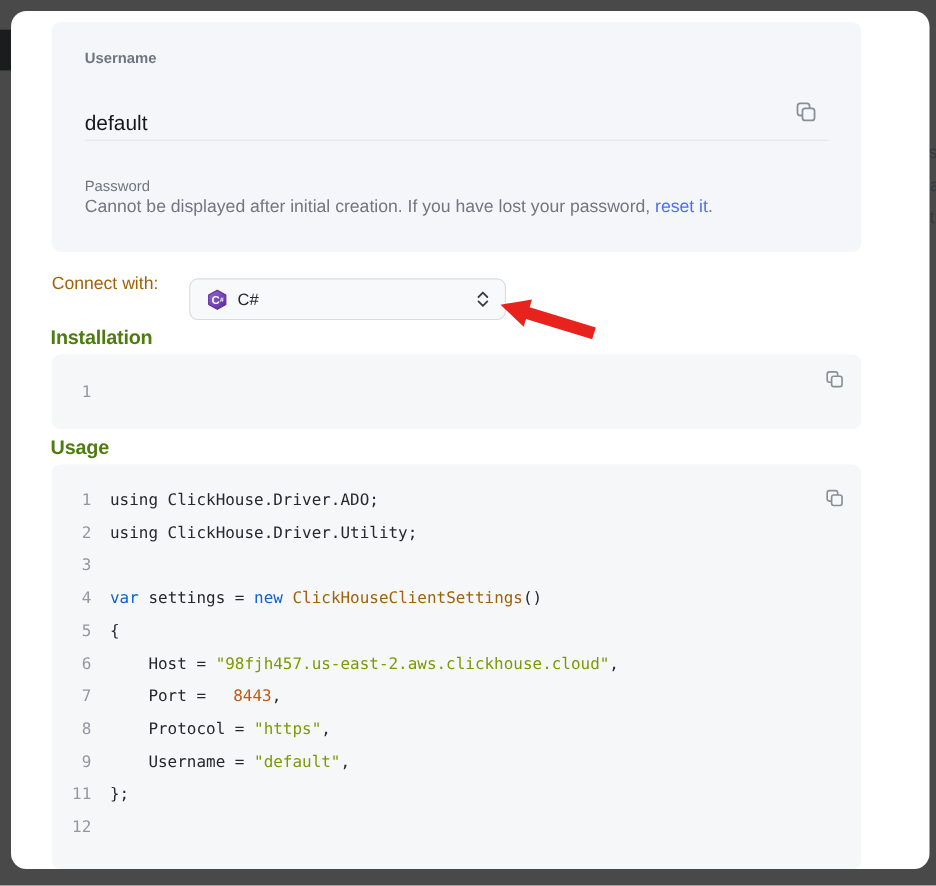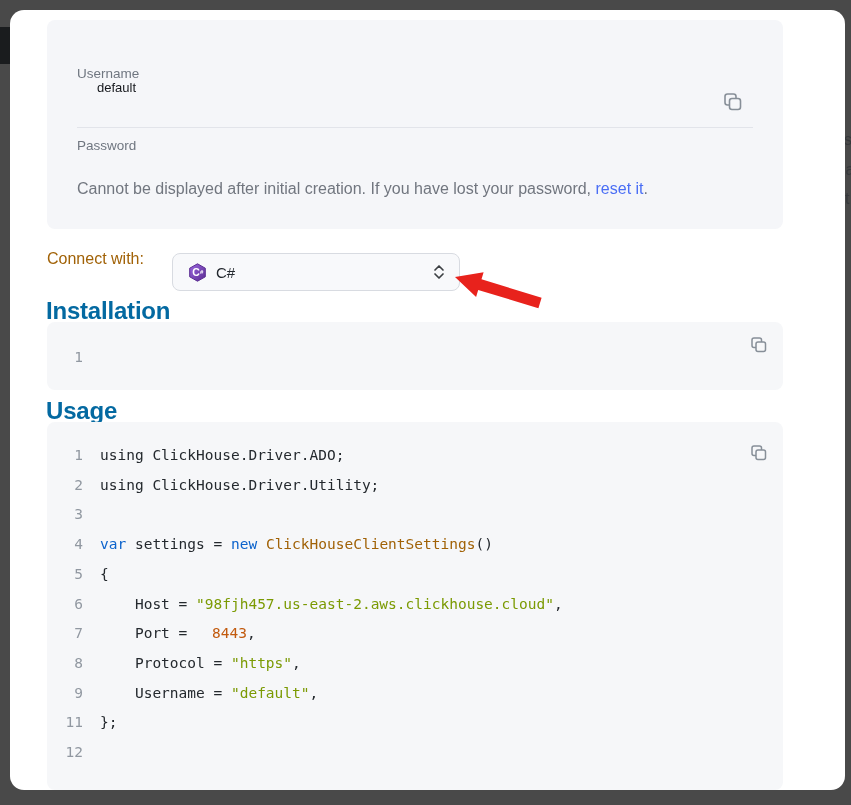--- a/index.html
+++ b/index.html
@@ -22,24 +22,24 @@
     overflow:hidden;
   }
 
   
   .cred-card {
     position:absolute; left:37px; top:10px;
     width:736px; height:209px;
     background:#f5f6f9; border-radius:8px;
   }
   .cred-label { position:absolute; left:30px; font-size:13.5px; color:#6f7680; }
-  .cred-username-label { top:46px; }
-  .cred-username-value { position:absolute; left:30px; top:60px; font-size:13px; color:#16181d;margin-left:20px; }
+  .cred-username-label { top:25px;font-weight:bold; }
+  .cred-username-value { position:absolute; left:30px; top:82px; font-size:19px; color:#16181d; }
   .cred-divider { position:absolute; left:30px; right:30px; top:107px; height:1px; background:#e2e4ea; }
-  .cred-password-label { top:118px; }
+  .cred-password-label { top:142px; }
   .cred-note { position:absolute; left:30px; top:160px; font-size:16px; color:#71767f; }
   .cred-note a { color:#4a6ef5; text-decoration:none; cursor:pointer; }
 
   .copy-btn { position:absolute; background:none; border:none; cursor:pointer; line-height:0; }
   .cred-copy { left:674px; top:70px; }
 
   
   .connect-label { position:absolute; left:37px; top:240px; font-size:16px; color:#a16207; }
   .lang-select {
     position:absolute; left:162px; top:243px;
@@ -47,21 +47,21 @@
     background:#f8f9fb; border:1px solid #d8dbe1; border-radius:8px;
     display:flex; align-items:center; cursor:pointer;
   }
   .lang-select .lang-icon { margin-left:15px; line-height:0; }
   .lang-select .lang-name { margin-left:9px; font-size:15px; color:#24292f; }
   .lang-select .chev { margin-left:auto; margin-right:14px; line-height:0; }
 
   .arrow-svg { position:absolute; left:440px; top:248px; pointer-events:none; }
 
   
-  .section-heading { position:absolute; left:36px; font-size:24px; font-weight:700; color:#0369a1; letter-spacing:-.2px; }
+  .section-heading { position:absolute; left:36px; font-size:18px; font-weight:700; color:#4d7c0f; letter-spacing:-.2px; }
   .h-install { top:287px; }
   .h-usage { top:387px;text-align:center; }
 
   .code-block {
     position:absolute; left:37px; width:736px;
     background:#f6f7f9; border-radius:8px;
     font-family:"DejaVu Sans Mono", monospace;
     font-size:14.5px;
   }
   .block-install { top:312px; height:68px; padding-top:21px; }

